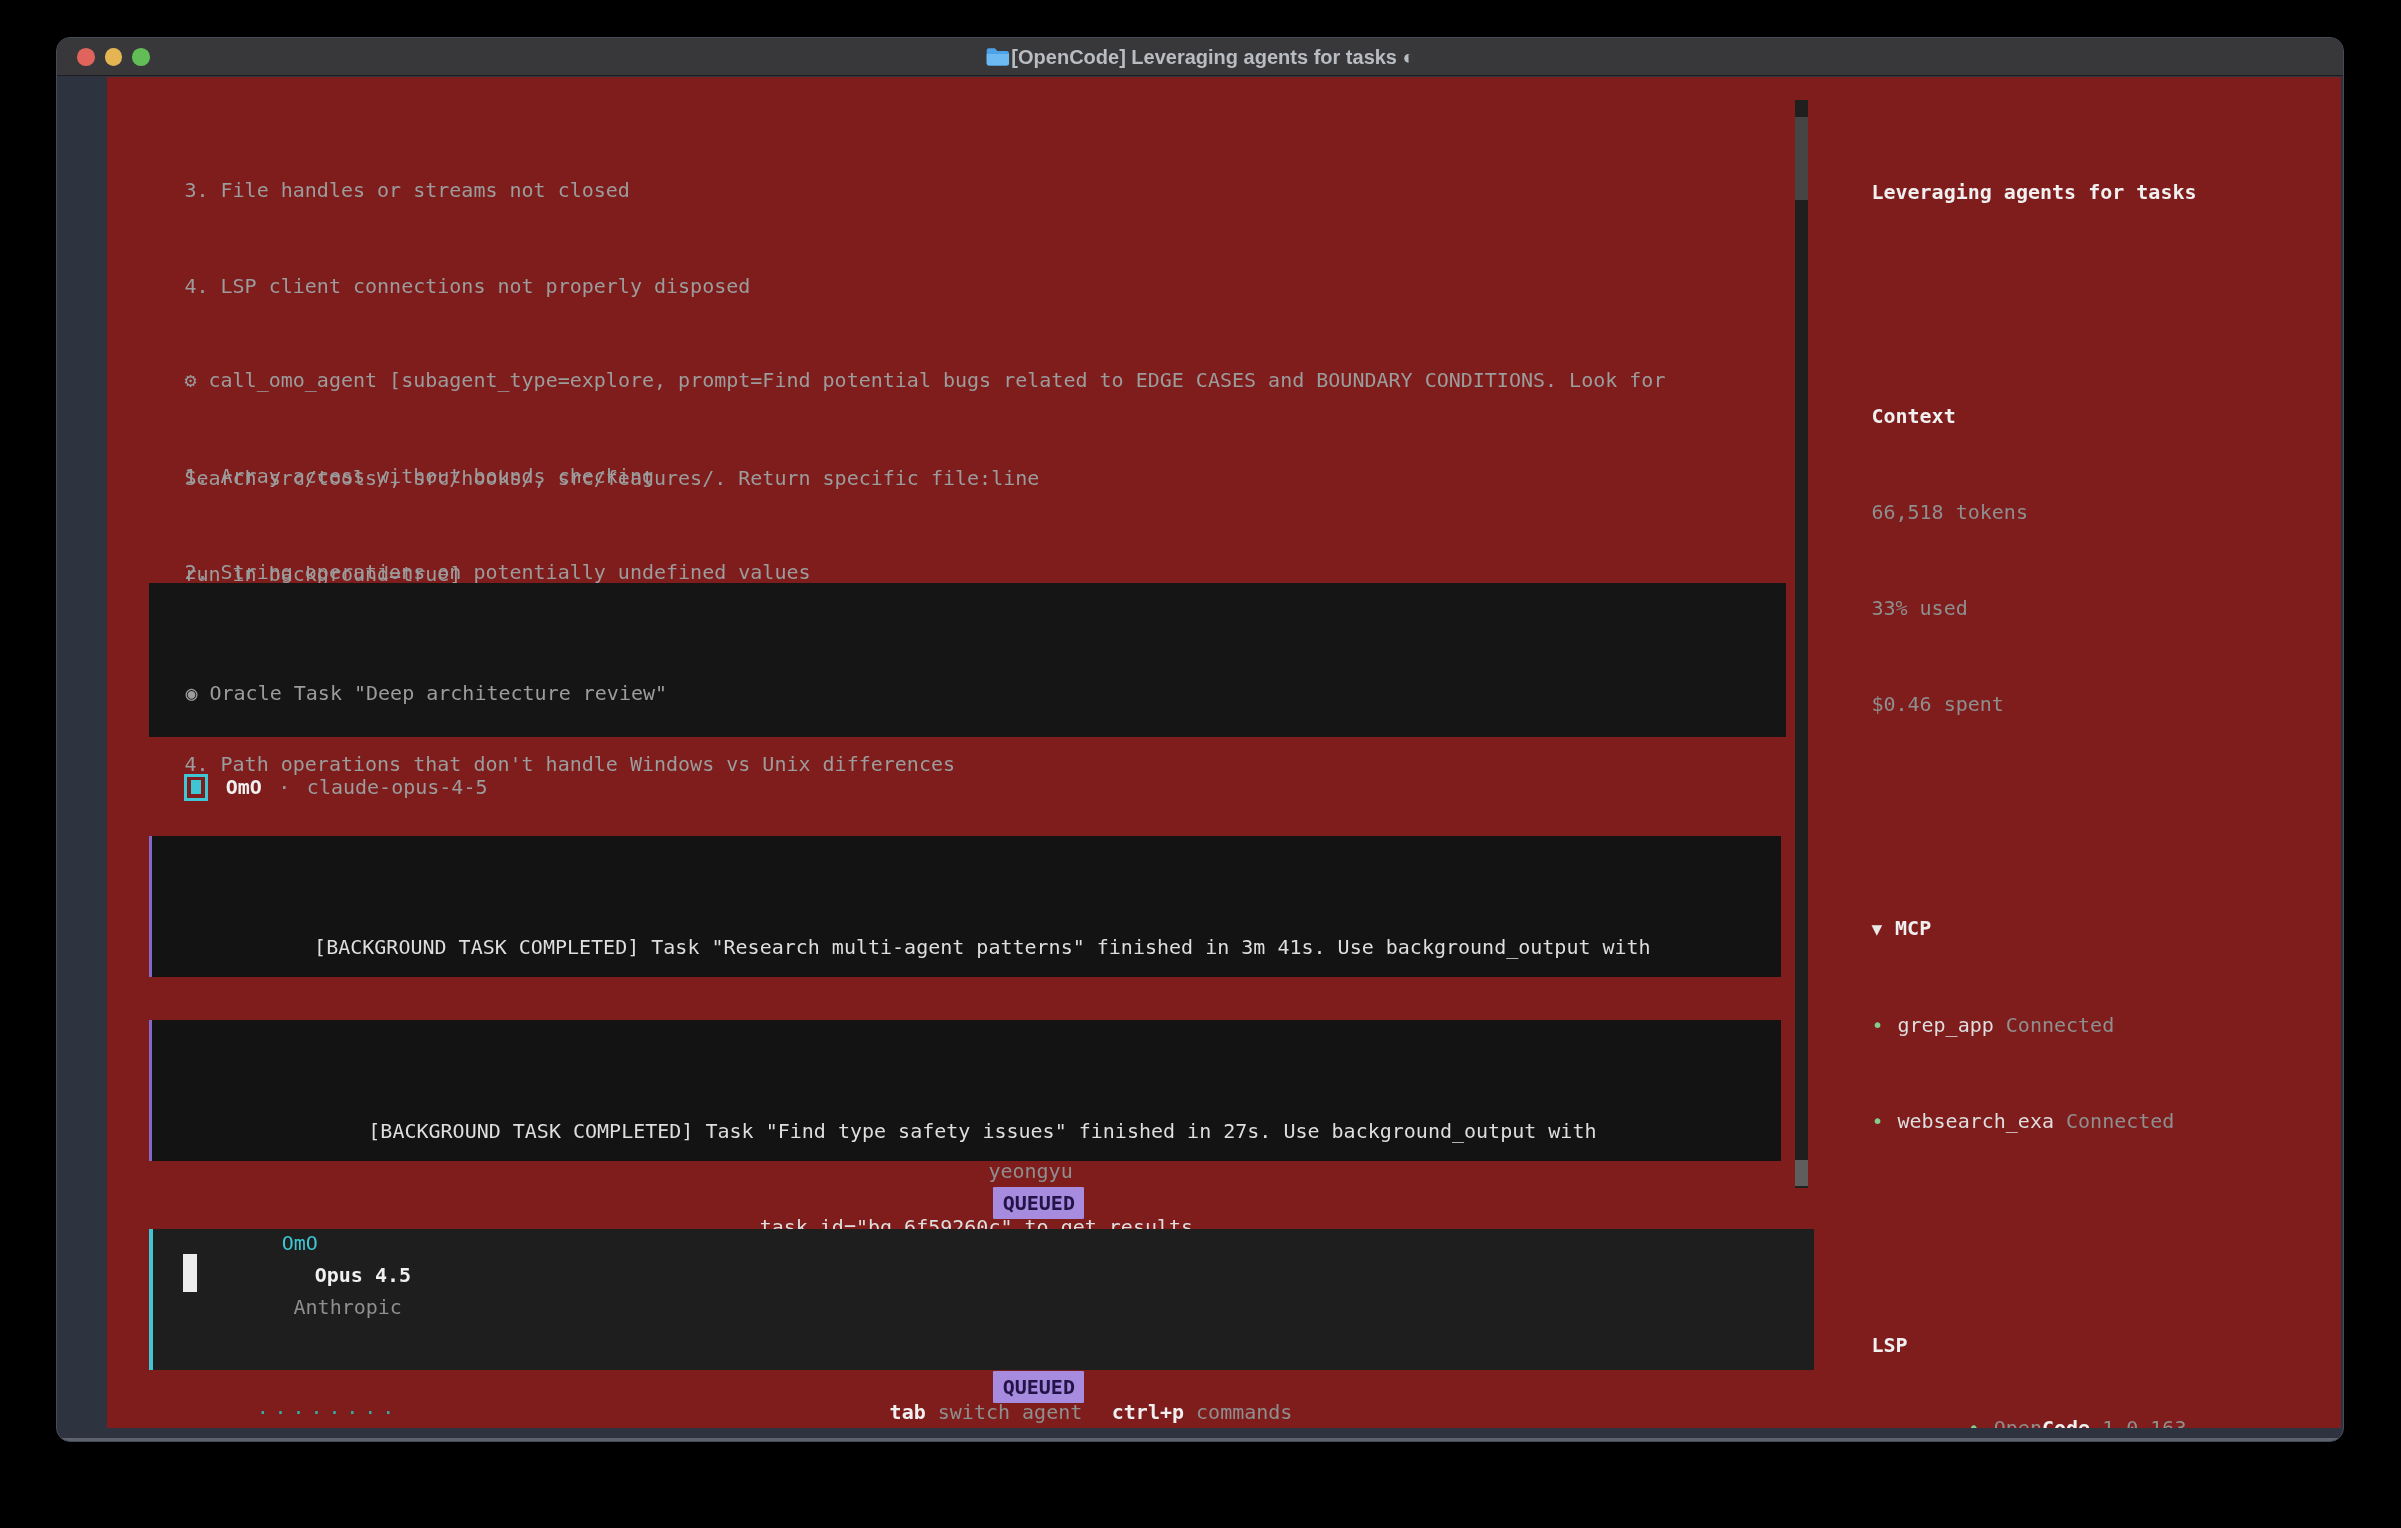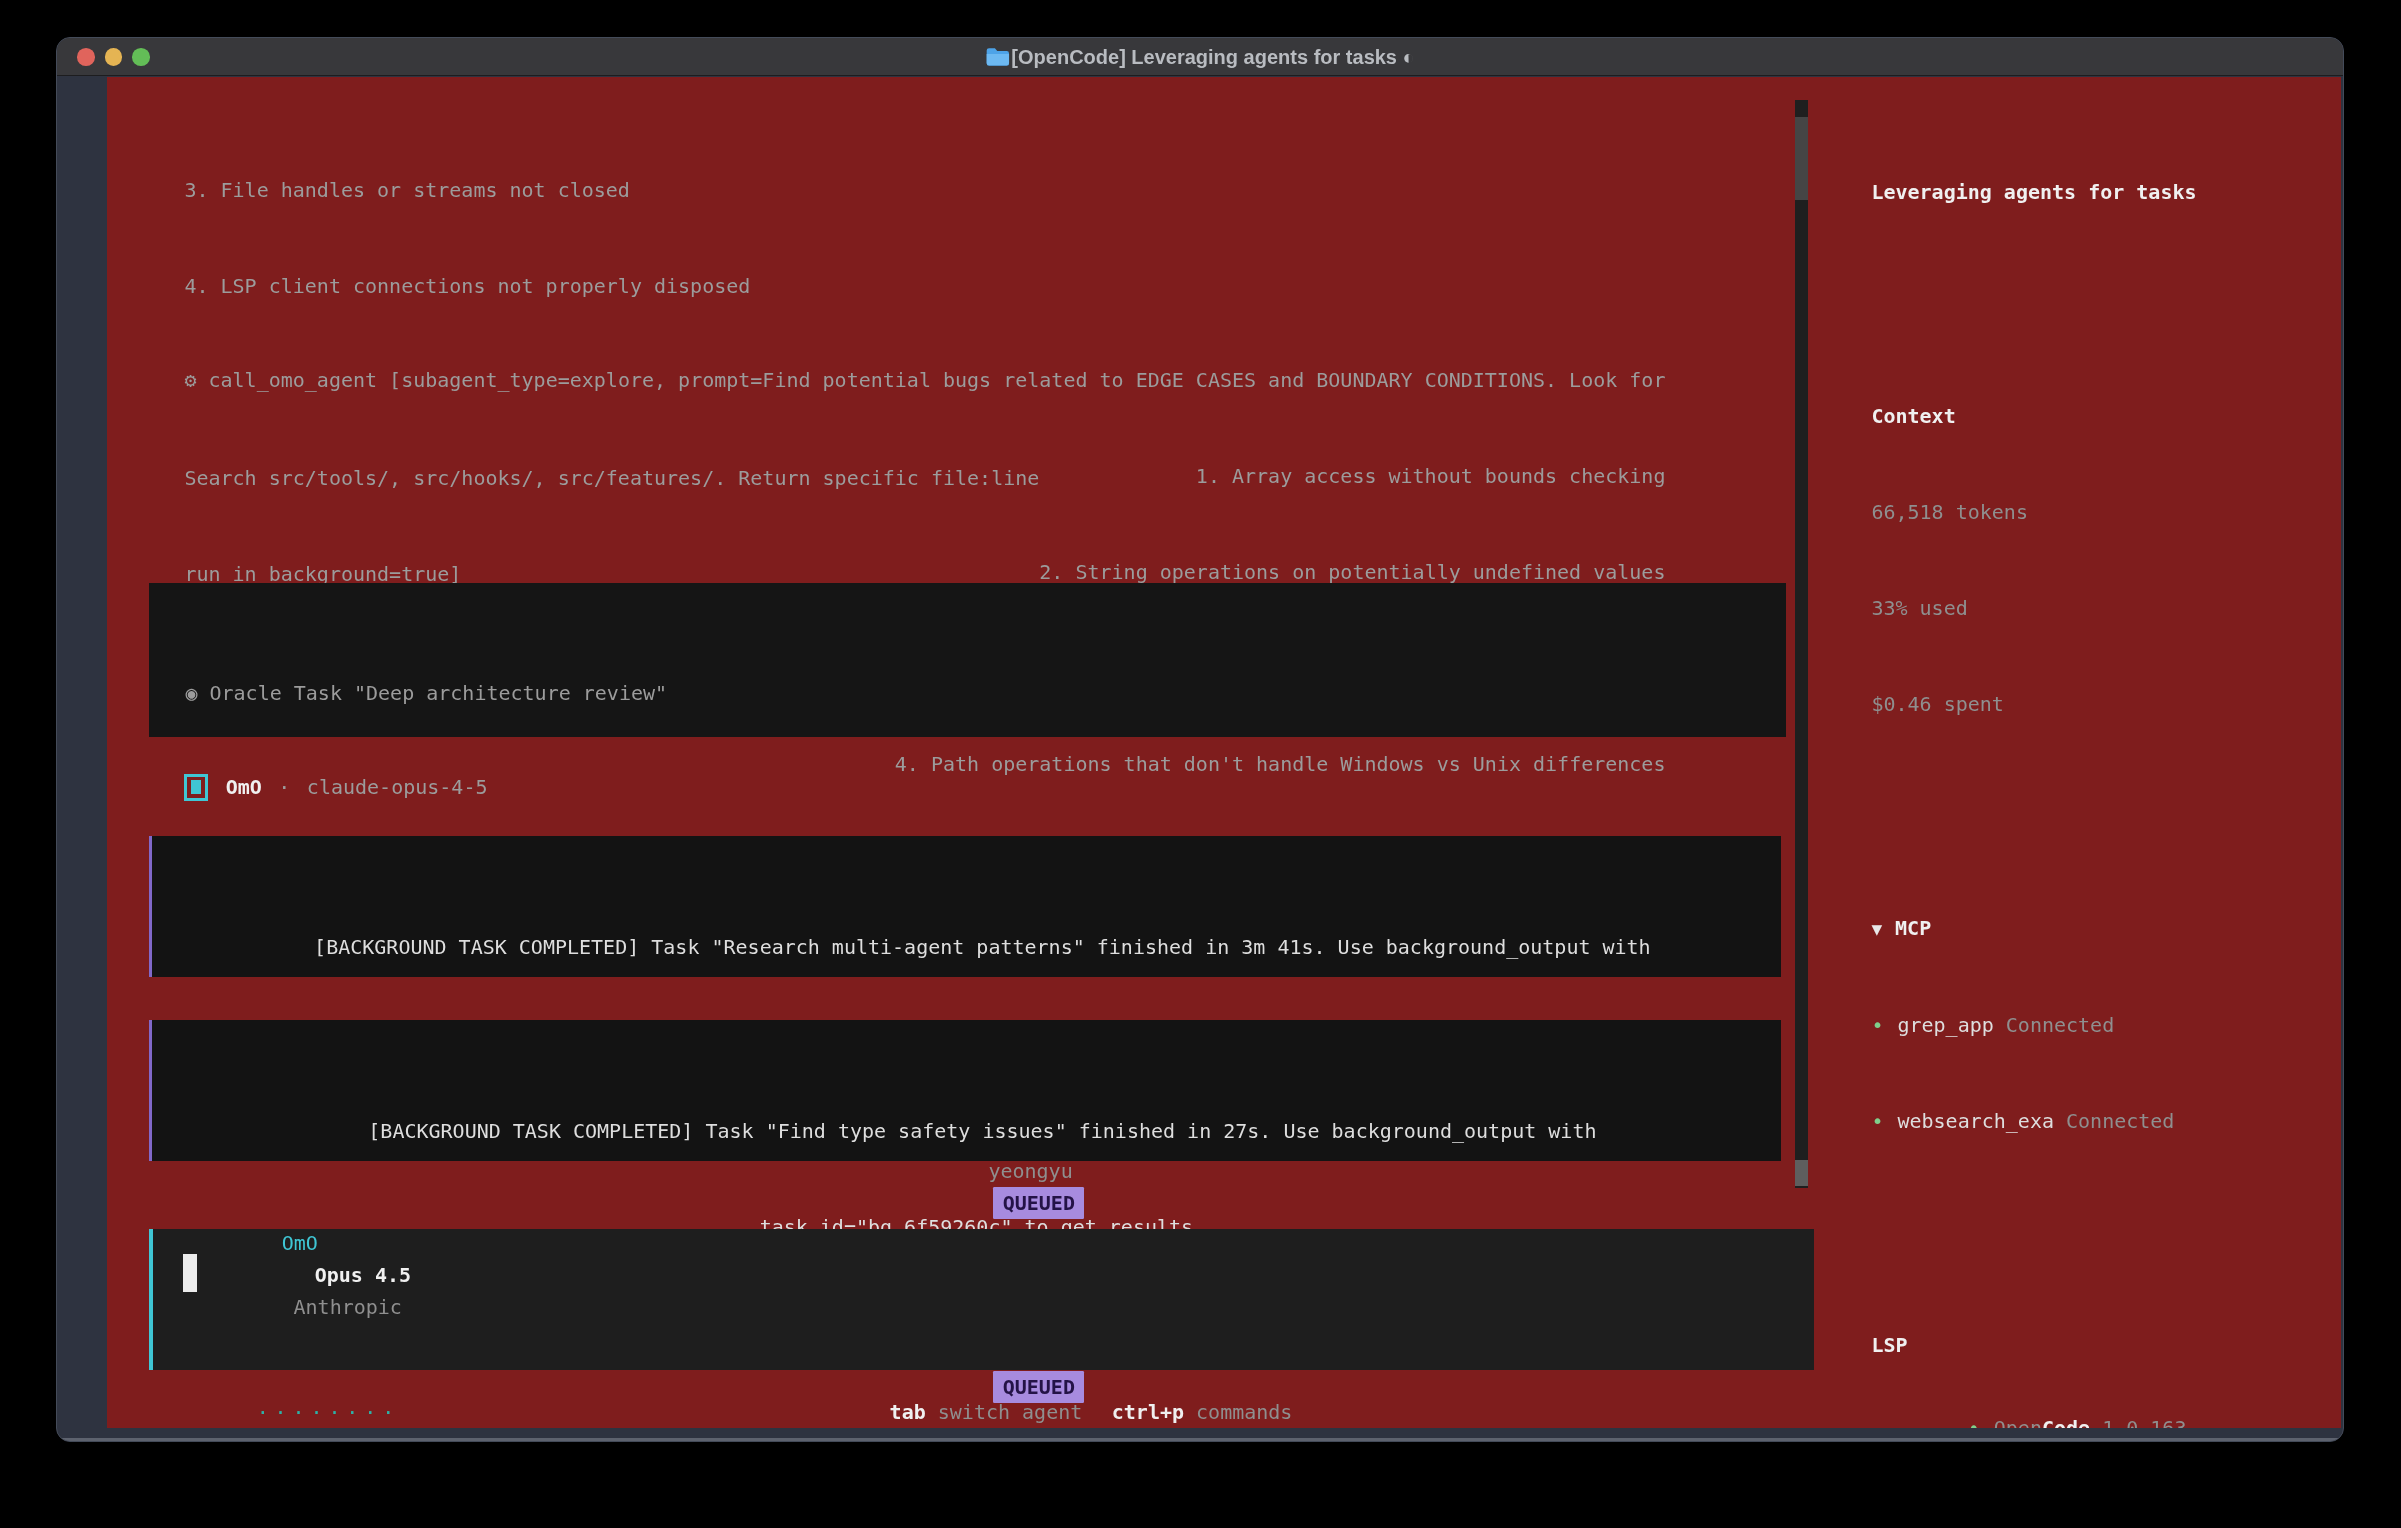--- a/index.html
+++ b/index.html
@@ -37,21 +37,21 @@
   }
 
   
   .txt-gray  { color:#9c9c9c; }
   .txt-dim   { color:#8f8f8f; }
   .txt-white { color:#dedede; }
   .txt-bright{ color:#f0f0f0; font-weight:700; }
   .txt-teal  { color:#3fc6d4; }
 
   #scrollback { position:absolute; left:77px; top:32.5px; }
-  #tool-call  { position:absolute; left:77px; top:223px;text-align:right; }
+  #tool-call  { position:absolute; left:77px; top:223px; }
   .blank-line { height:32px; }
 
   #notification {
     position:absolute; left:1022px; top:61px; width:674px; height:158px;
     background:#191919; border-left:3px solid #7fcf8b; border-right:3px solid #7fcf8b;
     padding:38px 27px 0 27px;
   }
   #oracle-box {
     position:absolute; left:42px; top:506px; width:1637px; height:154px;
     background:#151515; padding:30px 0 0 36px;

